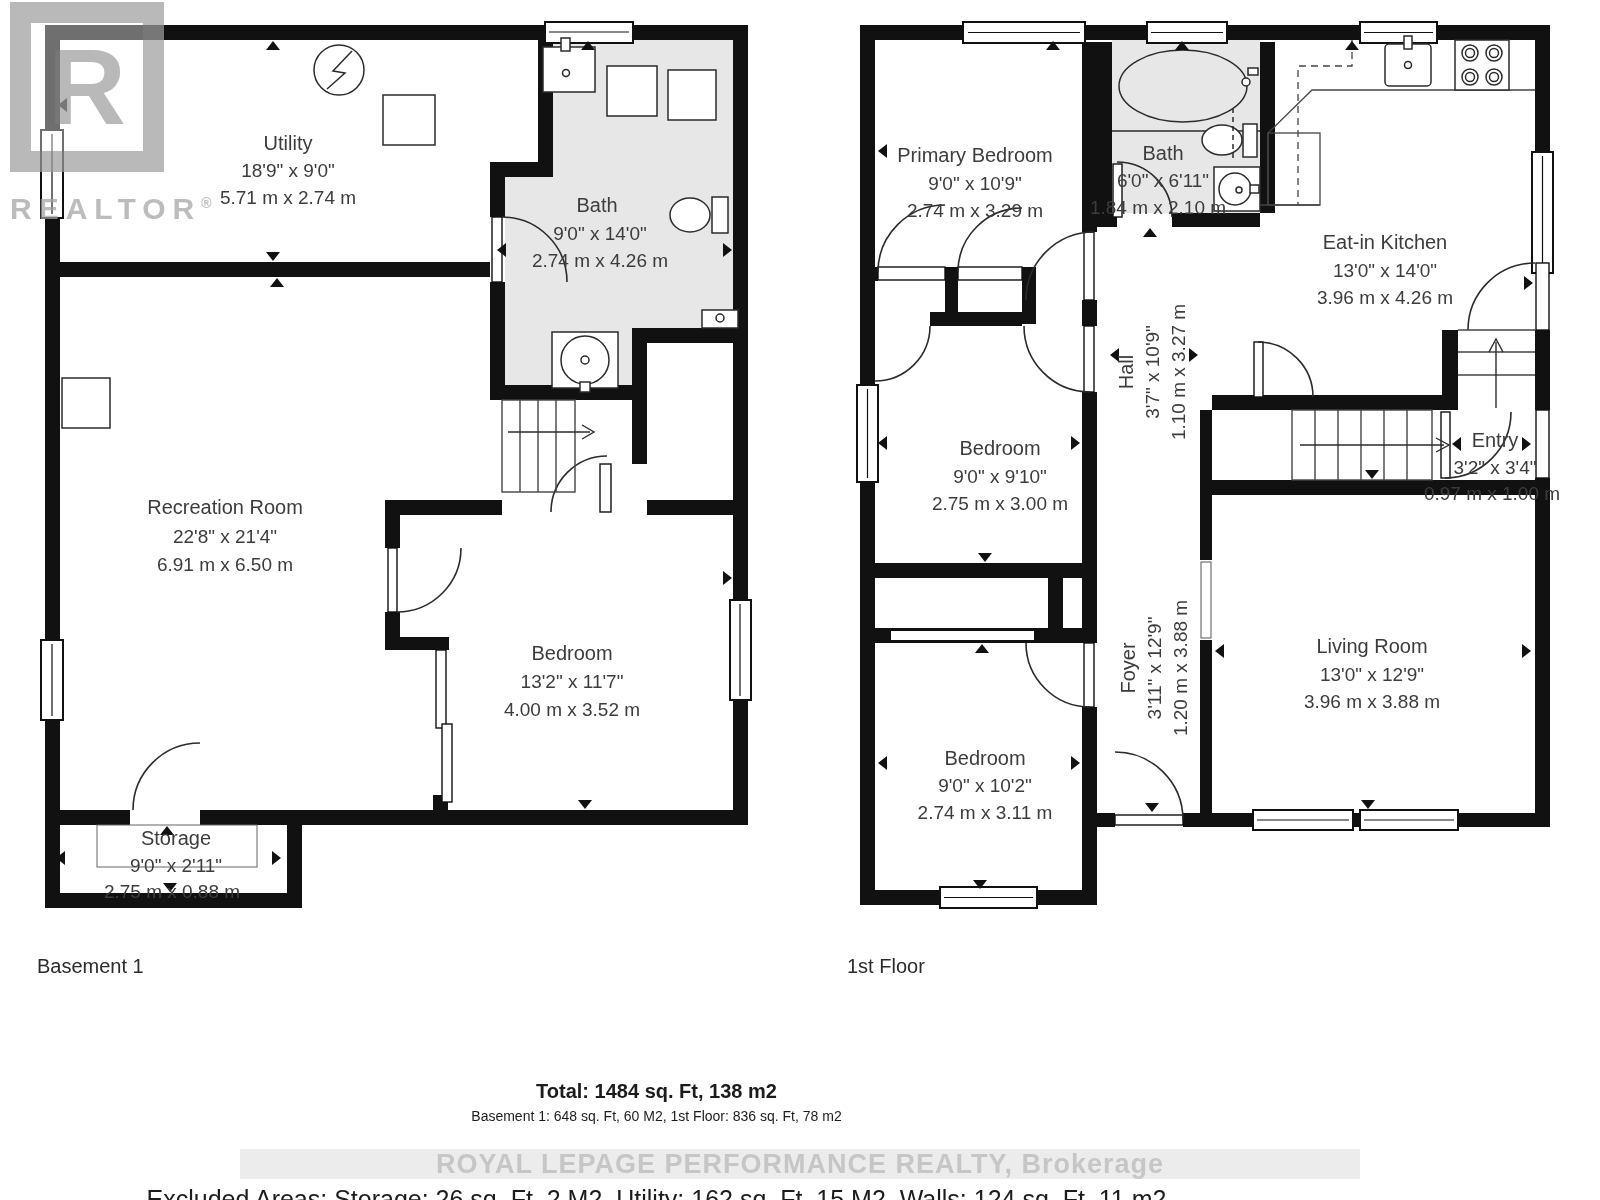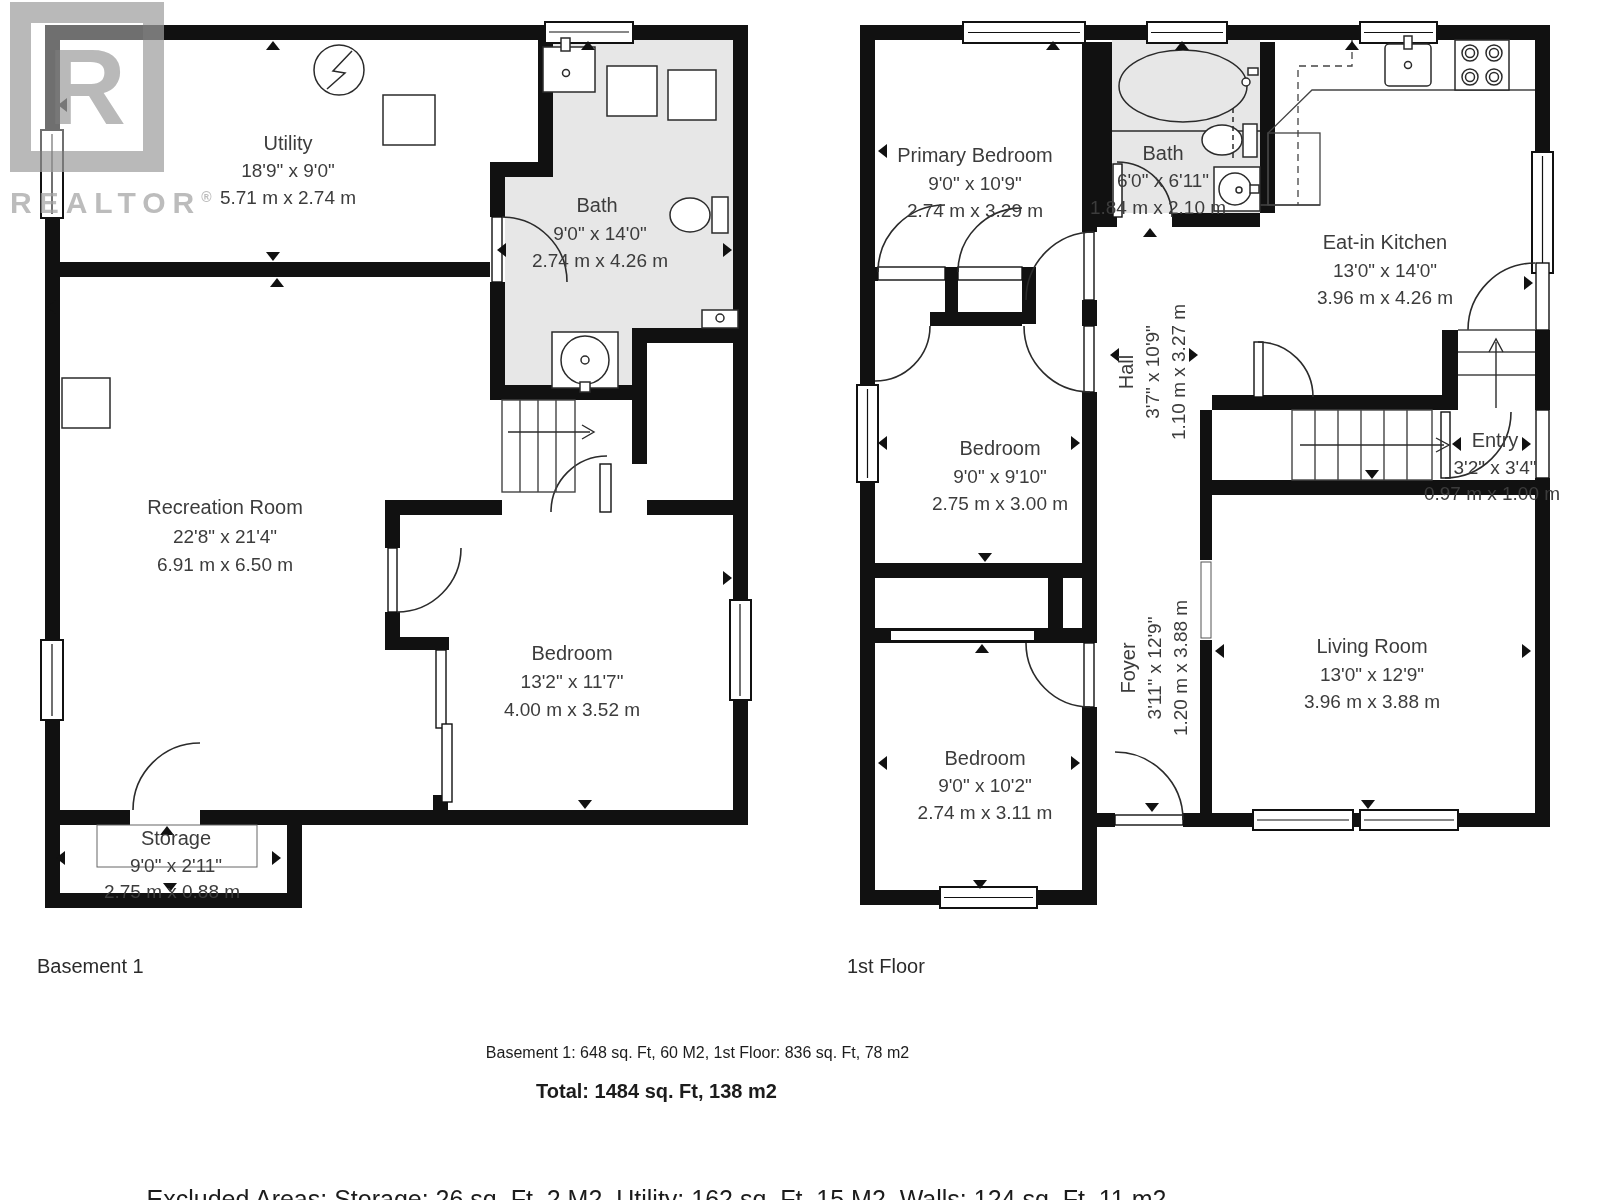--- a/index.html
+++ b/index.html
@@ -4,31 +4,31 @@
 <style>
   html,body{margin:0;padding:0;background:#fff;}
   #stage{position:relative;width:1600px;height:1200px;background:#ffffff;overflow:hidden;
          font-family:"Liberation Sans", sans-serif;}
   svg{position:absolute;left:0;top:0;}
   .rn{font-size:20px;fill:#3c3c3c;text-anchor:middle;}
   .rd{font-size:19px;fill:#3c3c3c;text-anchor:middle;}
   .fl{font-size:20px;fill:#2b2b2b;text-anchor:start;}
   .footer-line{position:absolute;left:0;width:1313px;text-align:center;color:#1c1c1c;z-index:5;}
   #f-total{top:1080px;font-size:20px;font-weight:bold;}
-  #f-areas{top:1044px;font-size:16px;padding-left:41px;}
+  #f-areas{top:1108px;font-size:14px;}
   #f-excl{top:1185px;font-size:25px;}
   #f-disc{top:1178px;font-size:12px;font-weight:600;color:#222;}
   #brokerage-band{position:absolute;top:1149px;left:240px;width:1120px;height:30px;background:#ececec;
          z-index:3;display:flex;align-items:center;justify-content:center;}
   #brokerage-band span{font-size:27px;font-weight:bold;color:#c6c6c6;letter-spacing:1px;white-space:nowrap;}
   #realtor-logo{position:absolute;left:10px;top:2px;z-index:4;opacity:0.72;pointer-events:none;}
   #realtor-frame{width:112px;height:128px;border:21px solid #9f9f9f;background:rgba(255,255,255,0.55);
          display:flex;align-items:center;justify-content:center;}
   #realtor-frame span{font-size:108px;font-weight:bold;color:#9f9f9f;line-height:1;}
-  #realtor-word{margin-top:14px;font-size:30px;font-weight:bold;color:#a3a3a3;letter-spacing:7px;}
+  #realtor-word{margin-top:20px;font-size:30px;font-weight:bold;color:#a3a3a3;letter-spacing:7px;}
   #realtor-word sup{font-size:14px;letter-spacing:0;}
 </style>
 </head>
 <body>
 
 <div id="stage">
 
 <svg width="1600" height="1200" viewBox="0 0 1600 1200">
 
   <g>
@@ -382,18 +382,21 @@
   </g>
 </svg>
 
   <div id="realtor-logo">
     <div id="realtor-frame">
       <span>R</span>
     </div>
     <div id="realtor-word"><span>REALTOR</span><sup>®</sup></div>
   </div>
 
+  <div id="brokerage-band">
+    <span>ROYAL LEPAGE PERFORMANCE REALTY, Brokerage</span>
+  </div>
 
   <div class="footer-line" id="f-total">Total: 1484 sq. Ft, 138 m2</div>
   <div class="footer-line" id="f-areas">Basement 1: 648 sq. Ft, 60 M2, 1st Floor: 836 sq. Ft, 78 m2</div>
   <div class="footer-line" id="f-excl">Excluded Areas: Storage: 26 sq. Ft, 2 M2, Utility: 162 sq. Ft, 15 M2, Walls: 124 sq. Ft, 11 m2</div>
 
 </div>
 
 </body></html>

